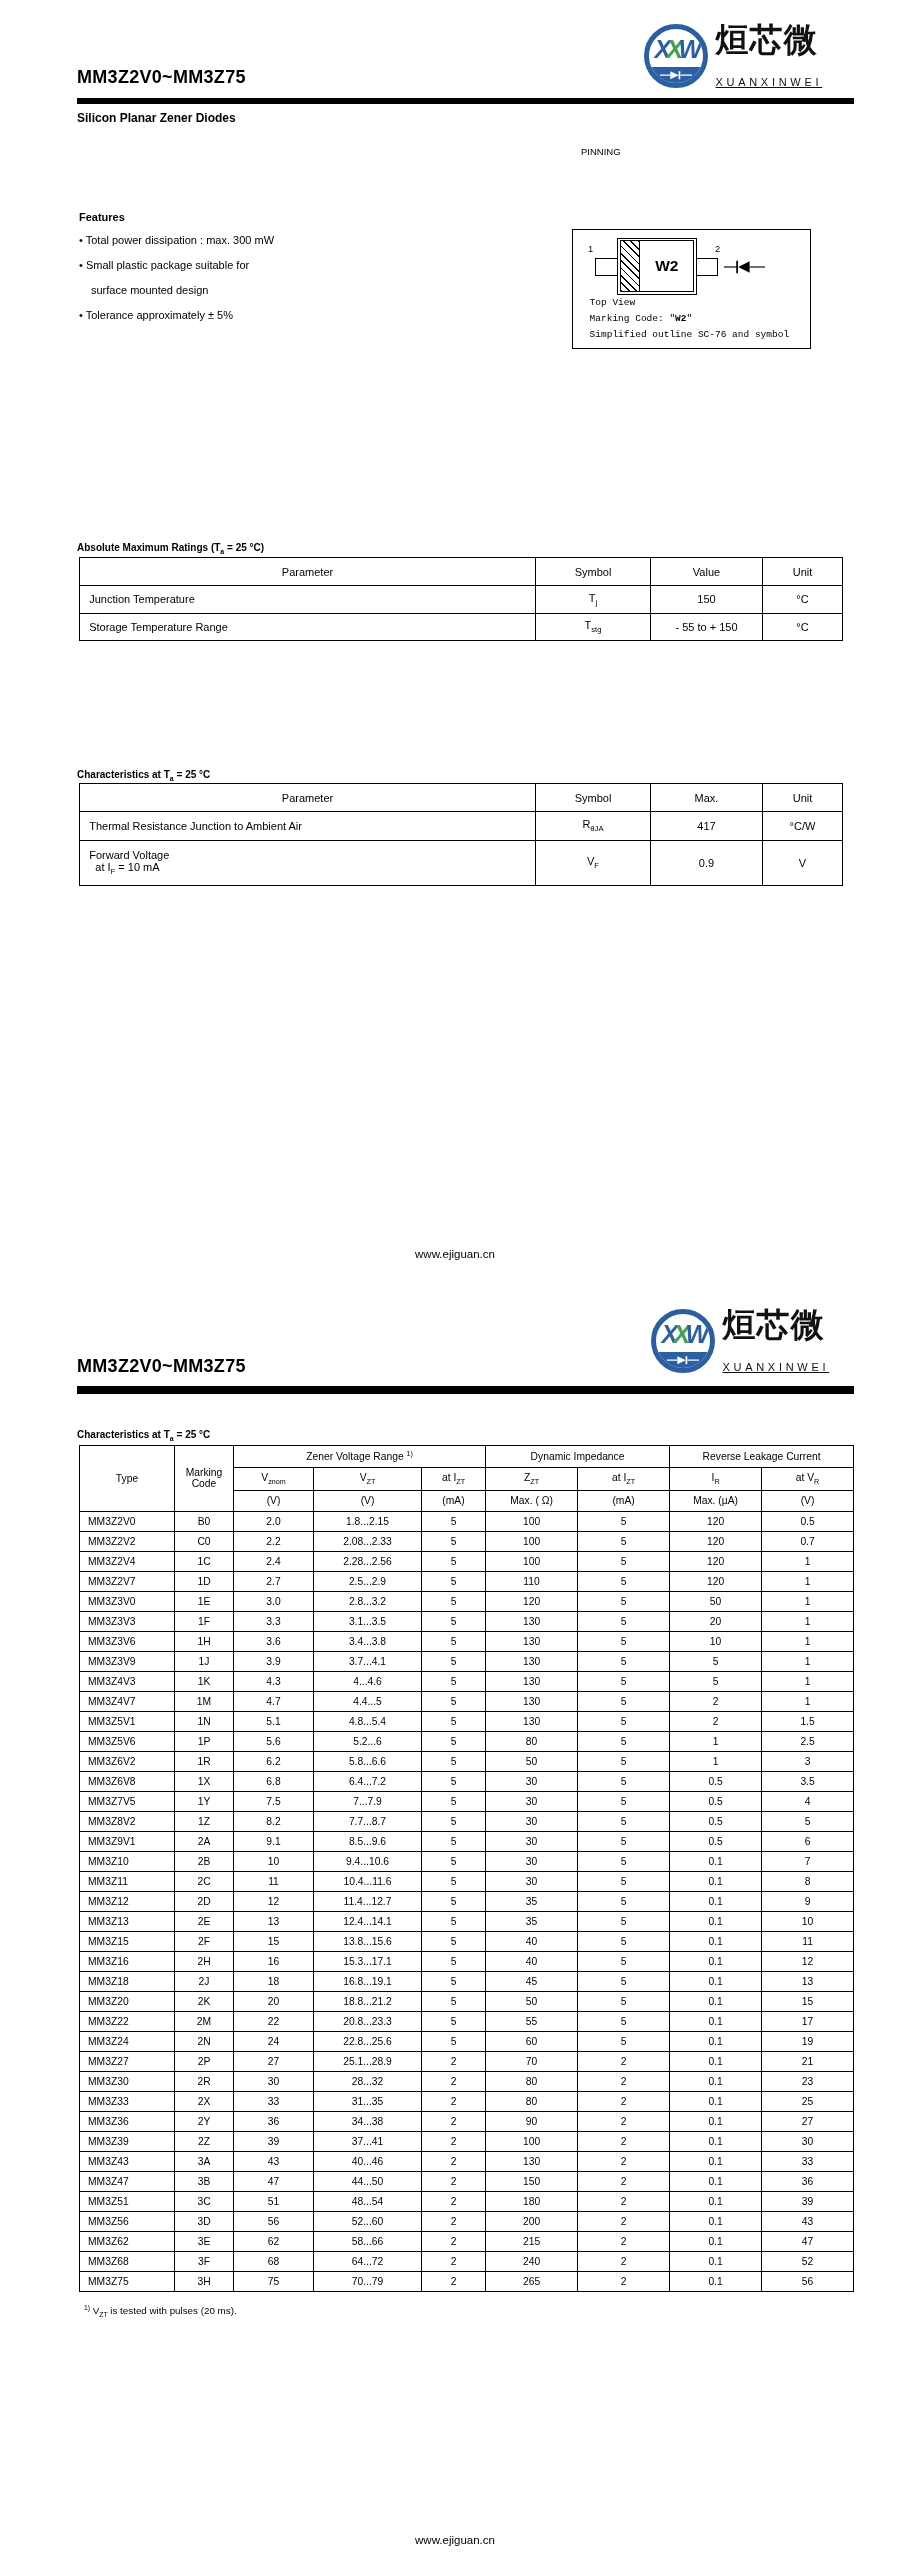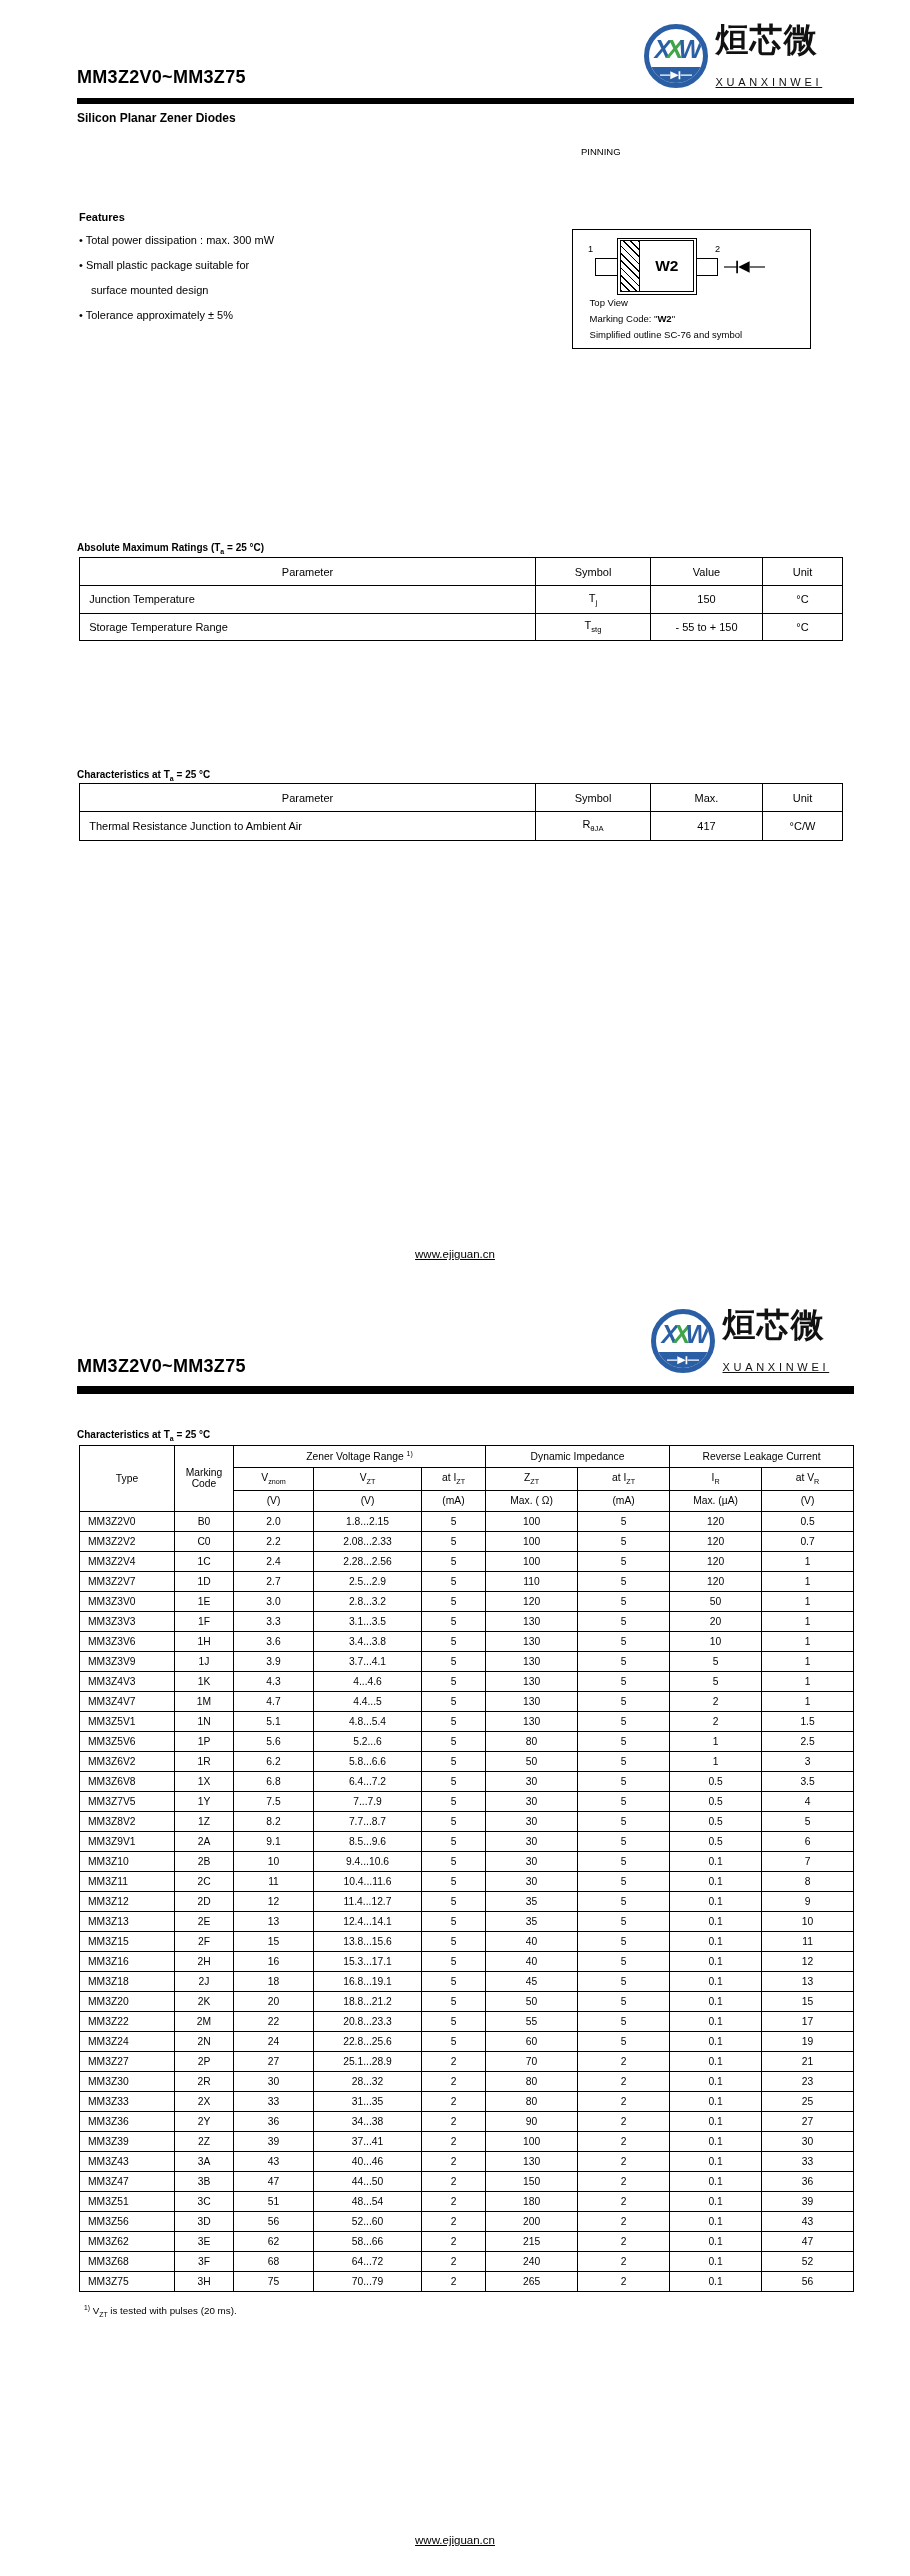--- a/index.html
+++ b/index.html
@@ -8,21 +8,21 @@
     position:relative; width:910px; height:2576px; background:#fff;
     font-family:"Liberation Sans","DejaVu Sans",sans-serif; color:#000;
   }
   .abs { position:absolute; }
 
   
   .doc-title { font-size:18px; font-weight:bold; letter-spacing:0.3px; }
   .rule { background:#000; }
   .subtitle { font-size:12px; font-weight:bold; }
   .sec-h { font-size:10px; font-weight:bold; }
-  .footer { left:0; width:910px; text-align:center; font-size:11.5px;text-decoration:underline; }
+  .footer { left:0; width:910px; text-align:center; font-size:11.5px; }
 
   
   .logo { display:flex; align-items:center; gap:7.5px; }
   .logo-circle {
     width:64px; height:64px; border-radius:50%;
     border:5.2px solid #2b5fa5; position:relative; overflow:hidden; background:#fff;
     flex:0 0 auto;
   }
   .logo-xxw {
     position:absolute; top:8px; left:0; right:0; text-align:center;
@@ -75,21 +75,21 @@
   .pkg-inner { position:absolute; left:1.7px; top:1.7px; right:1.7px; bottom:1.7px; border:1.1px solid #000; }
   .pkg-hatch {
     position:absolute; left:0; top:0; bottom:0; width:19.5px; border-right:1.1px solid #000;
     background:repeating-linear-gradient(45deg,#000 0 1.3px,#fff 1.3px 5.2px);
   }
   .pkg-mark { position:absolute; left:19.5px; right:0; top:0; bottom:0; display:flex; align-items:center; justify-content:center;
               font-size:15.5px; font-weight:bold; }
   .pkg-pin { position:absolute; border:1.1px solid #000; background:#fff; width:22.4px; height:18px; top:27.5px; }
   .pin-l { left:22.4px; } .pin-r { left:123px; }
   .pin-num { position:absolute; font-size:9.2px; }
-  .pkg-captions { position:absolute; left:16.6px; top:65px; font-size:9.5px; line-height:16px; }
+  .pkg-captions { position:absolute; left:16.6px; top:65px; font-size:9.5px; line-height:16px;font-family:Liberation Mono, monospace; }
 
   .footnote { font-size:9.8px; }
 </style>
 </head>
 <body>
 
 <div class="doc">
 
   <h1 class="abs doc-title" style="left:77px; top:67px;">MM3Z2V0~MM3Z75</h1>
 
@@ -193,20 +193,26 @@
         <th>Max.</th>
         <th>Unit</th>
       </tr>
     </thead>
     <tbody>
         <tr>
           <td>Thermal Resistance Junction to Ambient Air</td>
           <td>R<sub>θJA</sub></td>
           <td>417</td>
           <td>°C/W</td>
+        </tr>
+        <tr>
+          <td>Forward Voltage<br>&nbsp;&nbsp;at I<sub>F</sub> = 10 mA</td>
+          <td>V<sub>F</sub></td>
+          <td>0.9</td>
+          <td>V</td>
         </tr>
       </tbody>
   </table>
 
   <div class="abs footer" style="top:1248px;">www.ejiguan.cn</div>
 
   <h1 class="abs doc-title" style="left:77px; top:1356px;">MM3Z2V0~MM3Z75</h1>
 
   <div class="abs logo" style="left:651px; top:1308px;">
     <div class="logo-circle">

